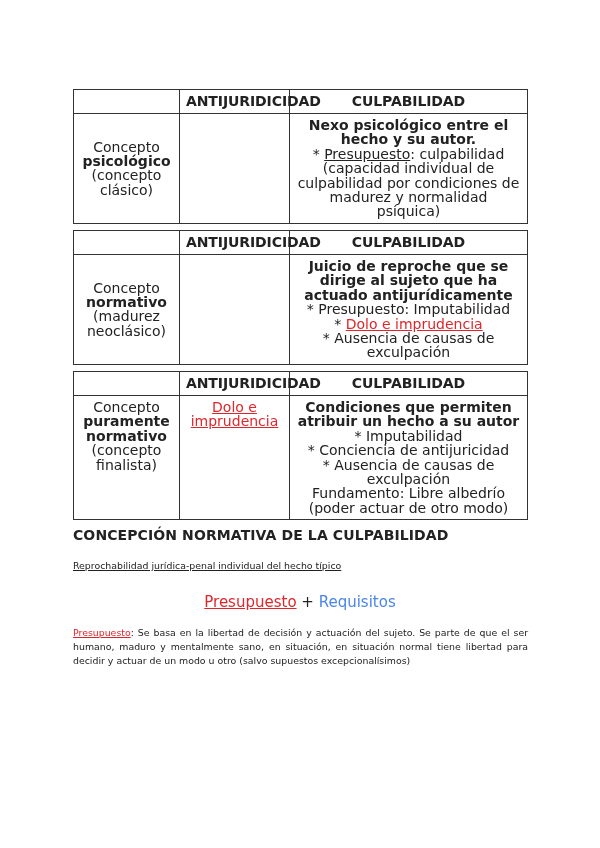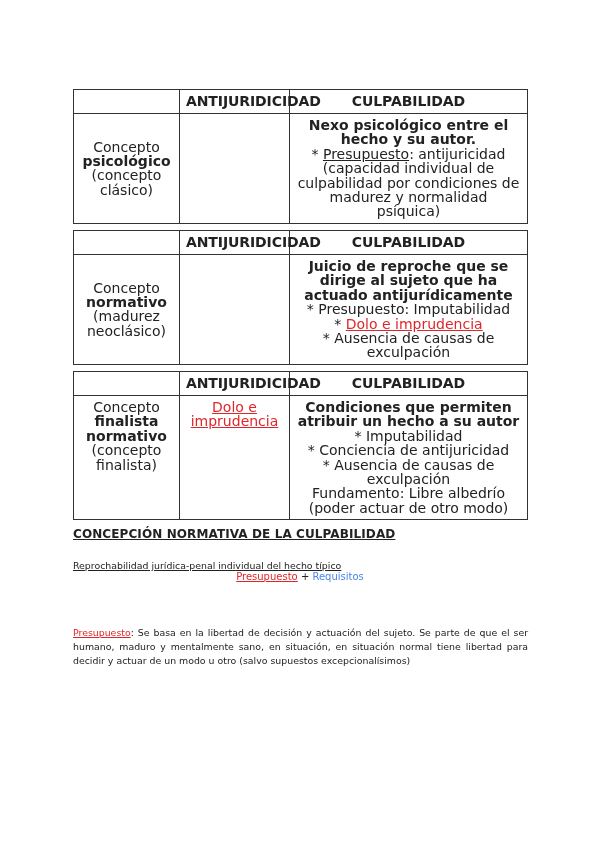--- a/index.html
+++ b/index.html
@@ -27,29 +27,29 @@
     .blue { color: #4a86e8; }
     .u { text-decoration: underline; }
     .t1 { top: 89px; }
     .t2 { top: 230px; }
     .t3 { top: 371px; }
     .t1 tr.body td { height: 88px; }
     .t2 tr.body td { height: 96px; }
     .t3 tr.body td { height: 102px; }
     .section-title {
       position: absolute; left: 73px; top: 527px;
-      font-size: 12px; font-weight: bold; letter-spacing: 0.1px; text-decoration: underline;
+      font-size: 14px; font-weight: bold; letter-spacing: 0.1px;
     }
     .subtitle {
       position: absolute; left: 73px; top: 560px;
       font-size: 9.4px; text-decoration: underline;
     }
     .formula {
-      position: absolute; left: 0; width: 600px; top: 571px; text-align: center;
-      font-size: 10px;
+      position: absolute; left: 0; width: 600px; top: 593px; text-align: center;
+      font-size: 15px;
     }
     .para {
       position: absolute; left: 73px; width: 455px; top: 626px;
       font-size: 9.4px; line-height: 14px; text-align: justify;
     }
   </style>
 </head>
 <body>
 
 <table class="tbl t1">
@@ -65,21 +65,21 @@
     <th>CULPABILIDAD</th>
   </tr>
   <tr class="body">
     <td class="first">
       <span>Concepto </span><b>psicológico</b><br>
       <span>(concepto clásico)</span>
     </td>
     <td></td>
     <td>
       <b>Nexo psicológico entre el hecho y su autor.</b><br>
-      <span>* </span><span class="u">Presupuesto</span><span>: antijuricidad</span><br>
+      <span>* </span><span class="u">Presupuesto</span><span>: culpabilidad</span><br>
       <span>(capacidad individual de culpabilidad por condiciones de madurez y normalidad psíquica)</span>
     </td>
   </tr>
 </tbody>
   </table>
 
 <table class="tbl t2">
   <colgroup>
       <col class="c1">
       <col class="c2">
@@ -114,21 +114,21 @@
       <col class="c3">
     </colgroup>
   <tbody>
       <tr>
     <th></th>
     <th>ANTIJURIDICIDAD</th>
     <th>CULPABILIDAD</th>
   </tr>
   <tr class="body">
     <td class="topalign">
-      <span>Concepto </span><b>finalista normativo</b><span> (concepto finalista)</span>
+      <span>Concepto </span><b>puramente normativo</b><span> (concepto finalista)</span>
     </td>
     <td class="topalign red">Dolo e imprudencia</td>
     <td>
       <b>Condiciones que permiten atribuir un hecho a su autor</b><br>
       <span>* Imputabilidad</span><br>
       <span>* Conciencia de antijuricidad</span><br>
       <span>* Ausencia de causas de exculpación</span><br>
       <span>Fundamento: Libre albedrío (poder actuar de otro modo)</span>
     </td>
   </tr>

